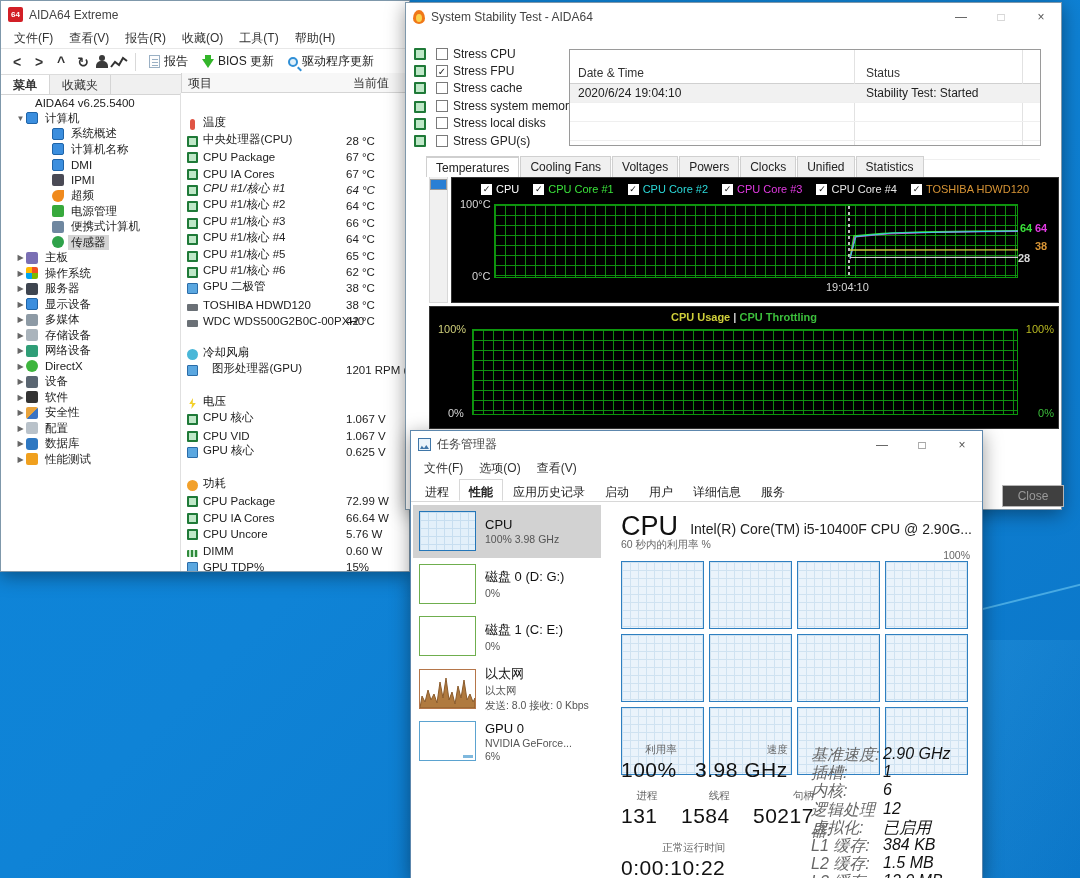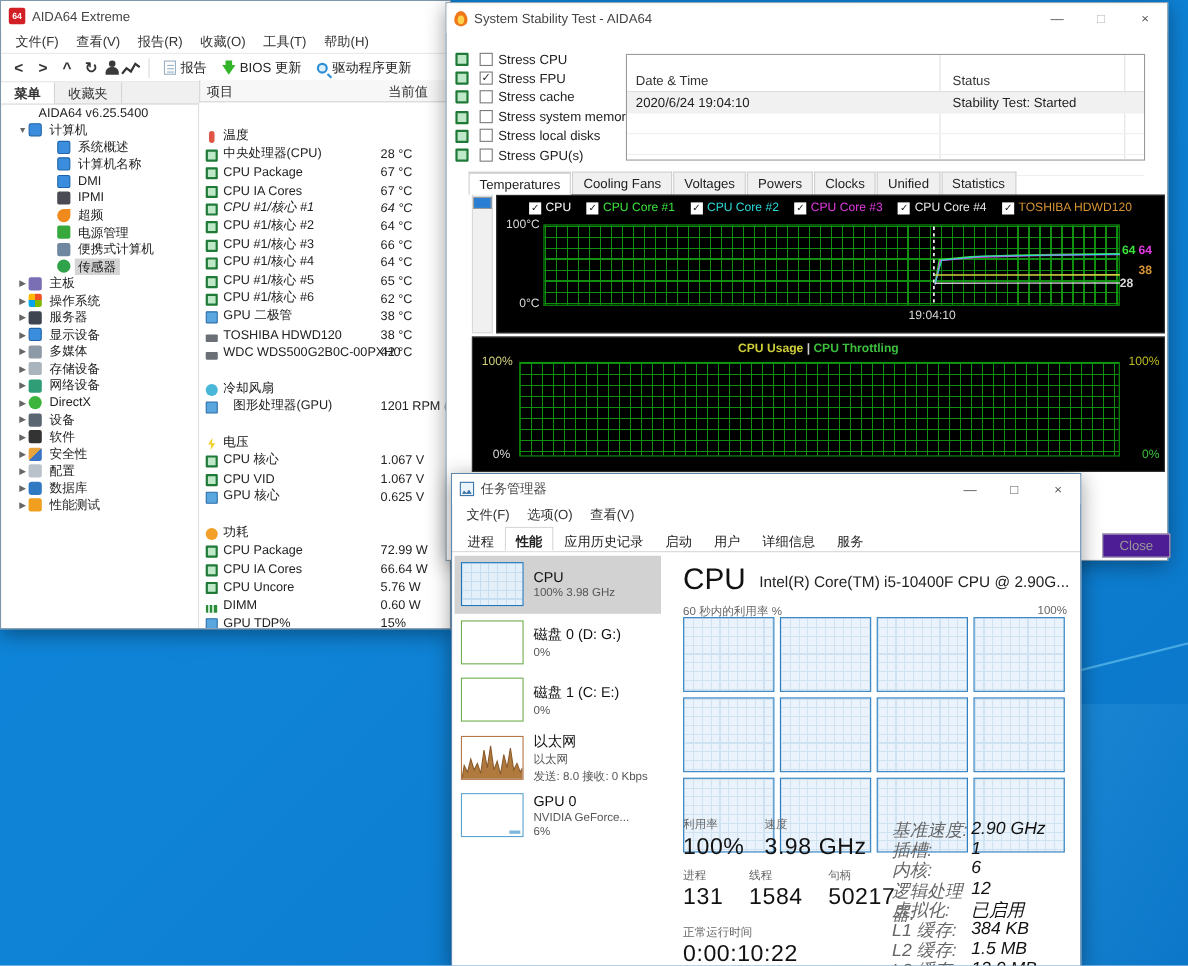--- a/index.html
+++ b/index.html
@@ -129,27 +129,27 @@
   .thumb.c-mem:before { content:""; position:absolute; left:0; right:0; bottom:3px; height:5px; border-top:1px solid #a24ba0; background:#f2e4f1; }
   .thumb.c-disk { border:1px solid #6fae4e; }
   .thumb.c-net { border:1px solid #b5764a; }
   .thumb.c-gpu { border:1px solid #5ba3d0; }
   .thumb.c-gpu:before { content:""; position:absolute; right:2px; bottom:2px; width:10px; height:3px; background:#7fb8dd; }
   .side-txt .t1 { font-size:13px; color:#111; }
   .side-txt .t2 { font-size:10.5px; color:#555; margin-top:1px; }
   #tm-main { position:absolute; left:196px; top:74px; right:4px; bottom:0; }
   .cpu-big { font-size:27px; color:#111; position:absolute; left:14px; top:6px; }
   .cpu-sub { position:absolute; right:6px; top:16px; font-size:14px; color:#222; }
-  .gr-label { position:absolute; left:14px; top:44px; font-size:10.5px; color:#666; }
+  .gr-label { position:absolute; left:14px; top:33px; font-size:10.5px; color:#666; }
   .gr-max { position:absolute; right:8px; top:44px; font-size:10.5px; color:#666; }
   #coregrid { position:absolute; left:14px; top:56px; width:347px; height:214px; display:grid;
     grid-template-columns:repeat(4,1fr); grid-template-rows:repeat(3,1fr); gap:5px; }
   .core-cell { border:1px solid #2e7fc0; background:#eaf3fb;
     background-image:repeating-linear-gradient(to right,#cfe2f1 0 1px,transparent 1px 8px),repeating-linear-gradient(to bottom,#cfe2f1 0 1px,transparent 1px 8px); }
-  .stat-block { position:absolute; font-size:10.5px; color:#666; }
+  .stat-block { position:absolute; font-size:10.5px; color:#666;text-align:right; }
   .stat-big { font-size:21px; color:#111; margin-top:1px; letter-spacing:.5px; }
   #stats-right { position:absolute; left:204px; top:240px; width:165px; }
   .sr-row { display:flex; height:18.2px; font-size:16px;font-style:italic; }
   .sr-row .k { width:72px; color:#666; } .sr-row .v { color:#111; }
   .eth-svg { position:absolute; inset:0; }
 </style>
 </head>
 <body>
 
 <div id="desktop">
@@ -656,21 +656,21 @@
         <span style="color:#cfcf3a;">CPU Usage</span>
         <span style="color:#cfcfcf;">|</span>
         <span style="color:#3cbf3c;">CPU Throttling</span>
       </div>
       <div class="plot"></div>
       <span>
         
       <span class="axlab" style="color: rgb(207, 207, 122); position: absolute; left: 8px; top: 16px;">100%</span><span class="axlab" style="color: rgb(216, 216, 216); position: absolute; left: 18px; top: 100px;">0%</span><span class="axlab" style="color: rgb(185, 185, 33); position: absolute; right: 4px; top: 16px;">100%</span><span class="axlab" style="color: rgb(60, 191, 60); position: absolute; right: 4px; top: 100px;">0%</span></span>
     </div>
 
-    <div style="position:absolute;left:596px;top:482px;width:62px;height:22px;background:#4c1d95;border:1px solid #b5b5b5;display:flex;align-items:center;justify-content:center;color:#9a9a9a;">
+    <div style="position:absolute;left:596px;top:482px;width:62px;height:22px;background:#404040;border:1px solid #b5b5b5;display:flex;align-items:center;justify-content:center;color:#9a9a9a;">
       <span>Close</span>
     </div>
   </div>
 
   <div class="win" id="tm">
     <div class="tbar">
       <span class="tm-ic"></span>
       <span class="ttext">任务管理器</span>
       <span class="wbtns">
         <span class="wbtn">—</span>

